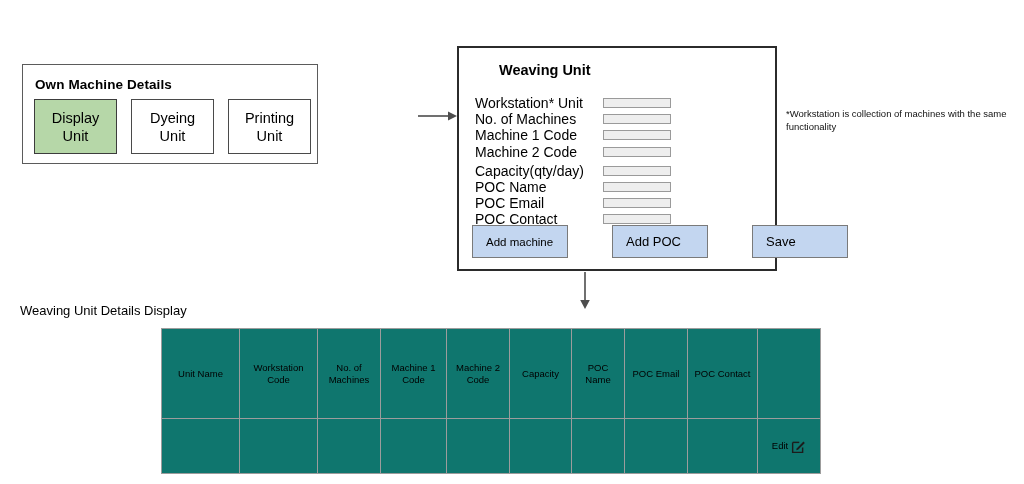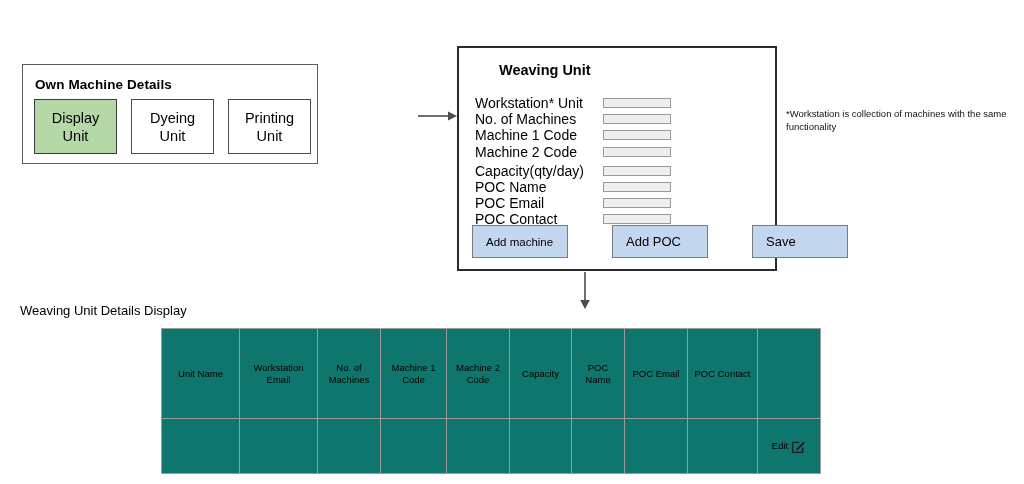--- a/index.html
+++ b/index.html
@@ -288,21 +288,21 @@
       <col style="width:63px">
       <col style="width:62px">
     <col style="width:53px">
       <col style="width:63px">
       <col style="width:70px">
     <col style="width:63px">
   </colgroup>
   <thead>
     <tr>
       <th>Unit Name</th>
-      <th>Workstation Email</th>
+      <th>Workstation Code</th>
       <th>No. of Machines</th>
       <th>Machine 1 Code</th>
       <th>Machine 2 Code</th>
       <th>Capacity</th>
       <th>POC Name</th>
       <th>POC Email</th>
       <th>POC Contact</th>
       <th></th>
     </tr>
   </thead>

